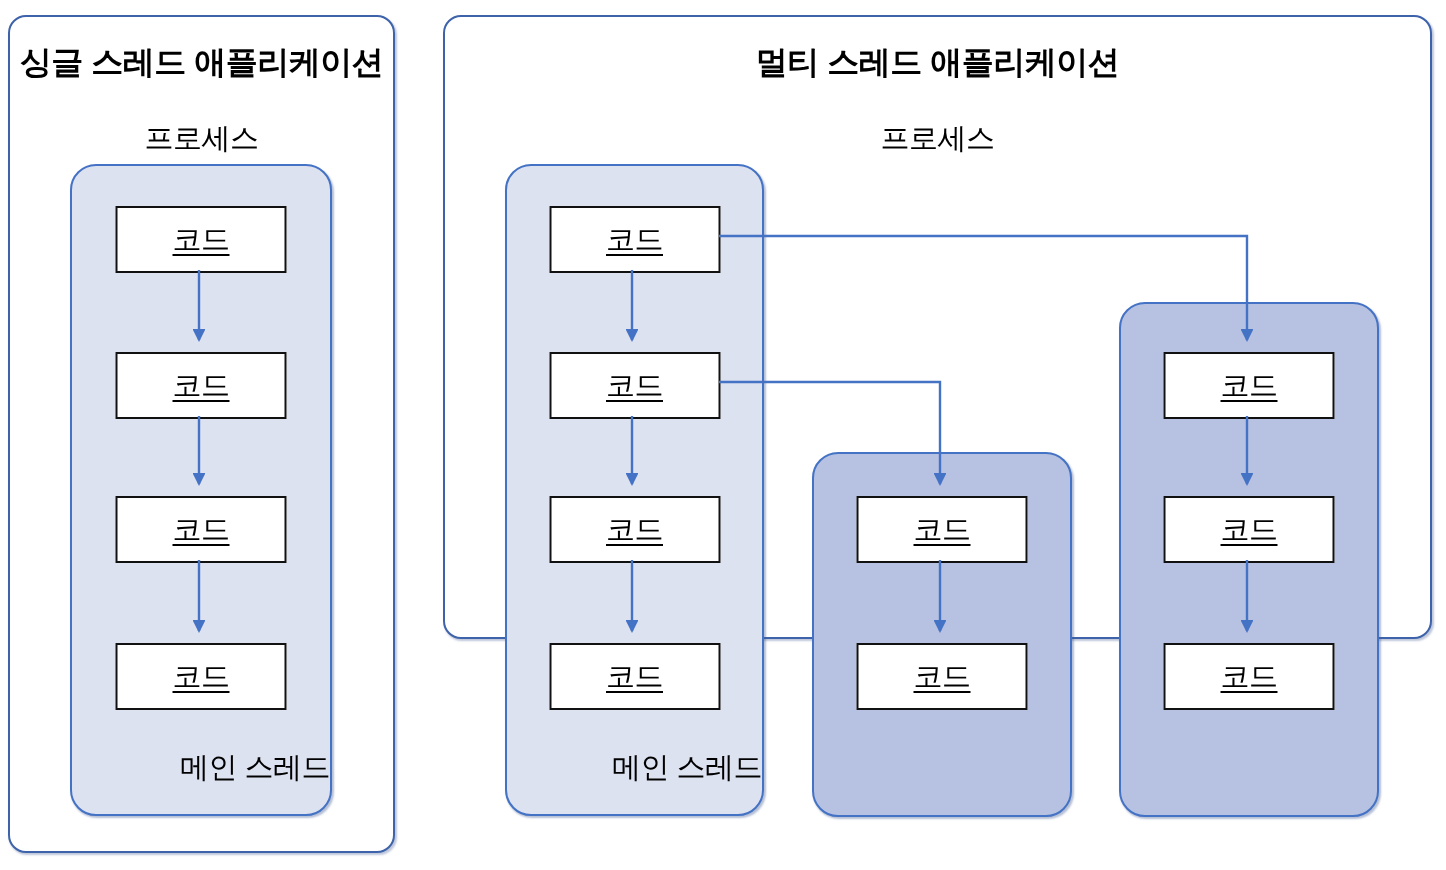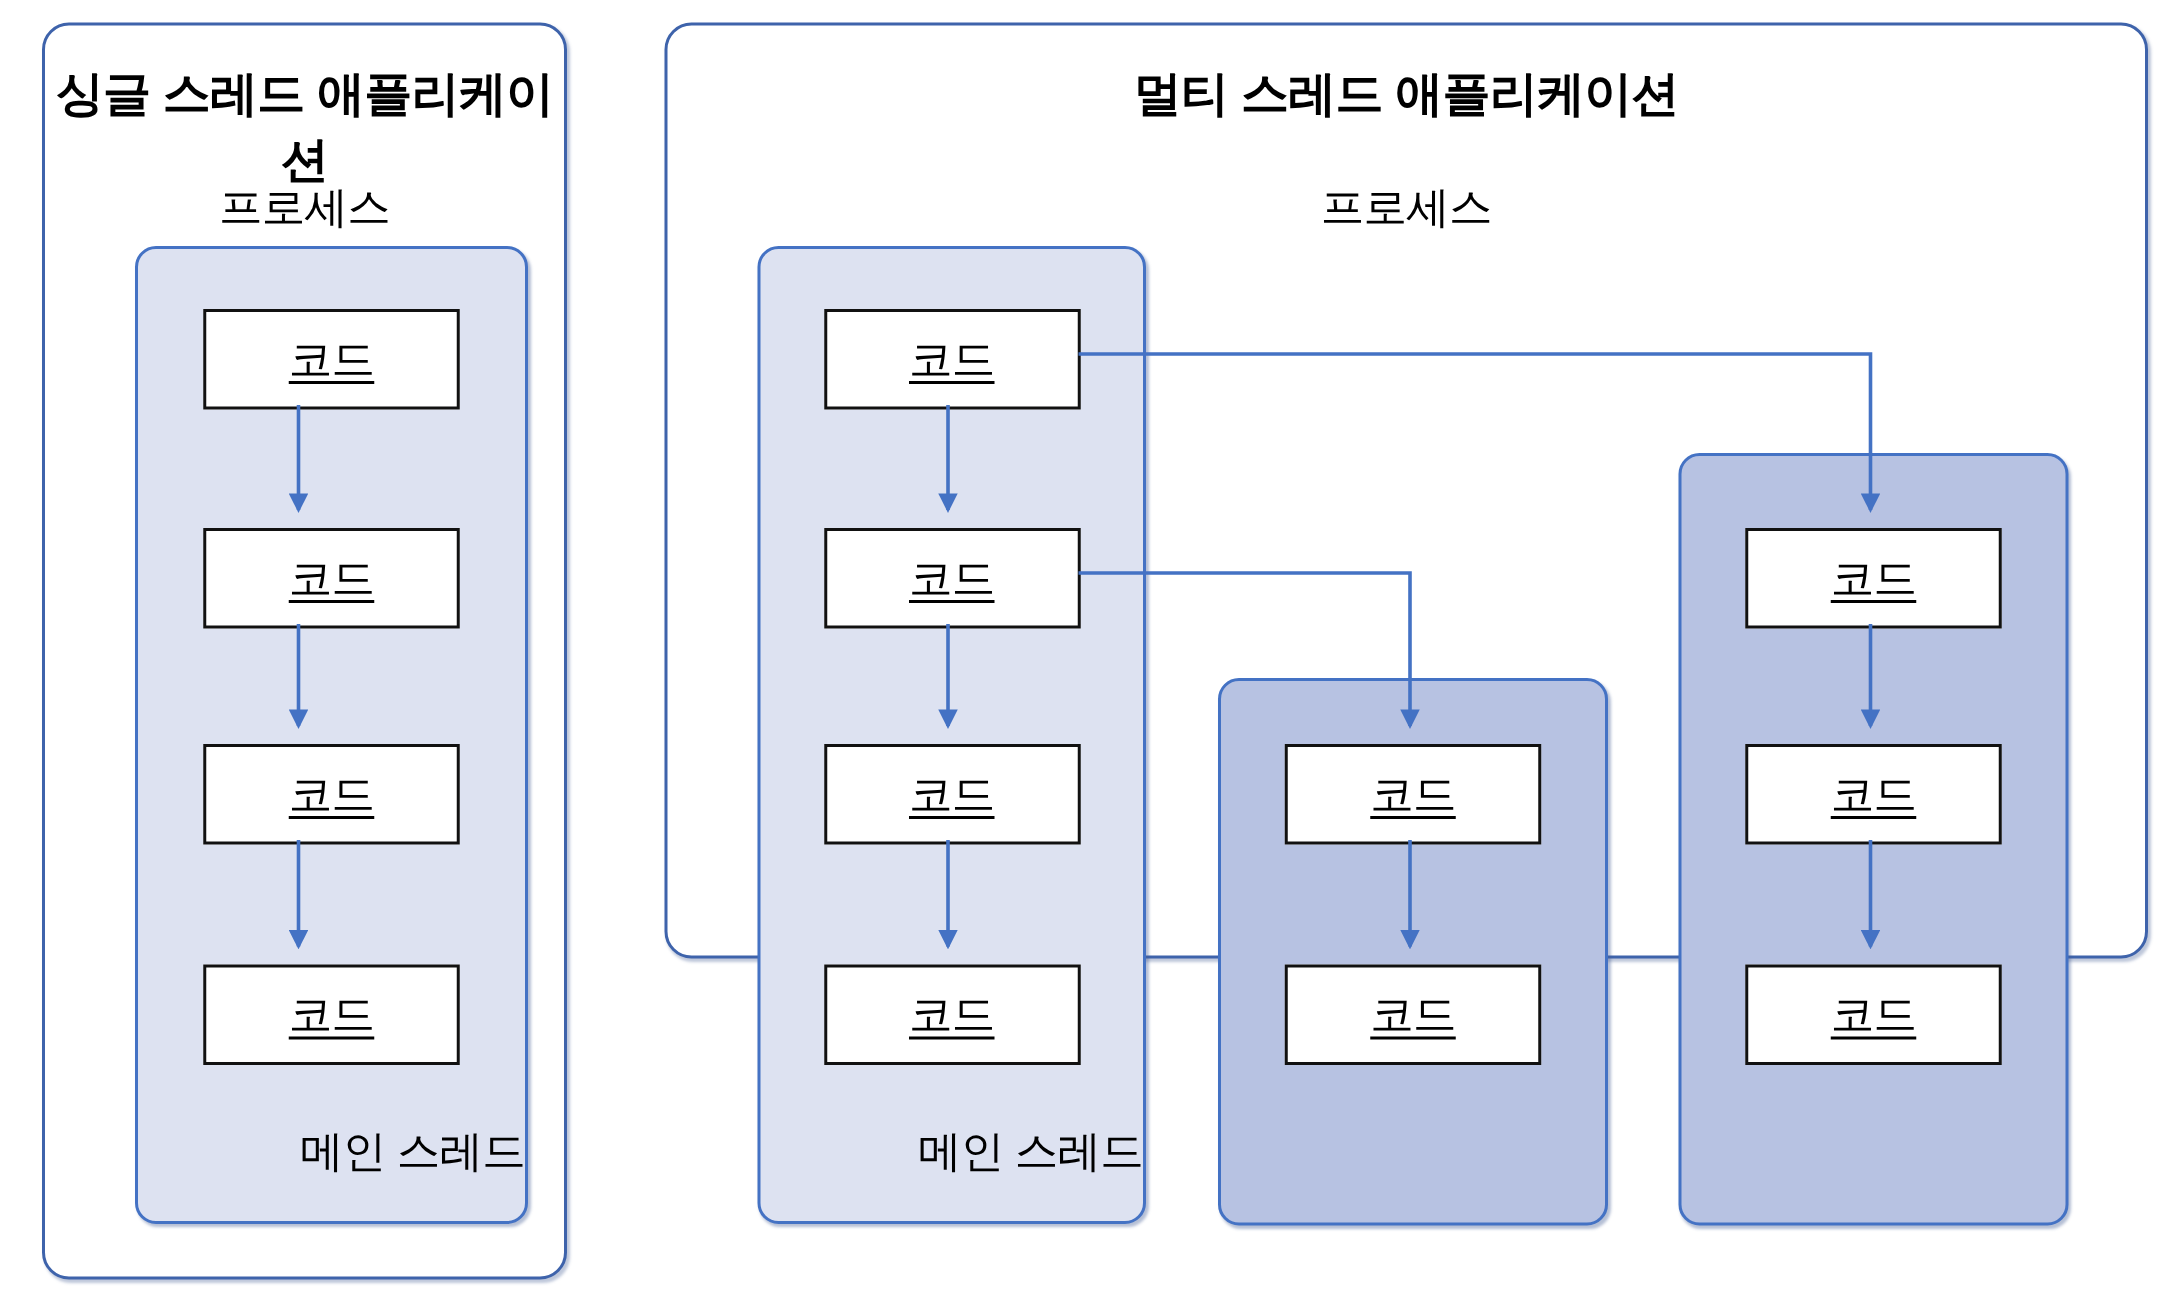--- a/index.html
+++ b/index.html
@@ -25,42 +25,42 @@
     background:#ffffff;
     overflow:hidden;
   }
   .panel{
     position:absolute;
     background:#ffffff;
     border:2.5px solid var(--panel-border);
     border-radius:18px;
     box-shadow:1.5px 2px 2px rgba(70,95,150,0.35);
   }
-  .panel-left{left:8px;top:15px;width:350px;height:838px;margin-left:20px;}
+  .panel-left{left:8px;top:15px;width:387px;height:838px;}
   .panel-right{left:443px;top:15px;width:989px;height:624px;}
   .panel-title{
     position:absolute;
     top:24px;left:0;width:100%;
     text-align:center;
     font-size:32px;
     font-weight:700;
     letter-spacing:-0.5px;
   }
   .panel-subtitle{
     position:absolute;
     top:102px;left:0;width:100%;
     text-align:center;
     font-size:29px;
     font-weight:500;
     letter-spacing:-0.5px;
   }
   .thread{
     position:absolute;
     border:2px solid var(--container-border);
-    border-radius:14px;
+    border-radius:26px;
     box-shadow:1.5px 2px 2px rgba(70,95,150,0.4);
   }
   .thread.light{background:var(--light-fill);}
   .thread.dark{background:var(--dark-fill);}
   .thread-label{
     position:absolute;
     bottom:26px;left:0;width:100%;
     text-align:right;
     font-size:29px;
     font-weight:500;

